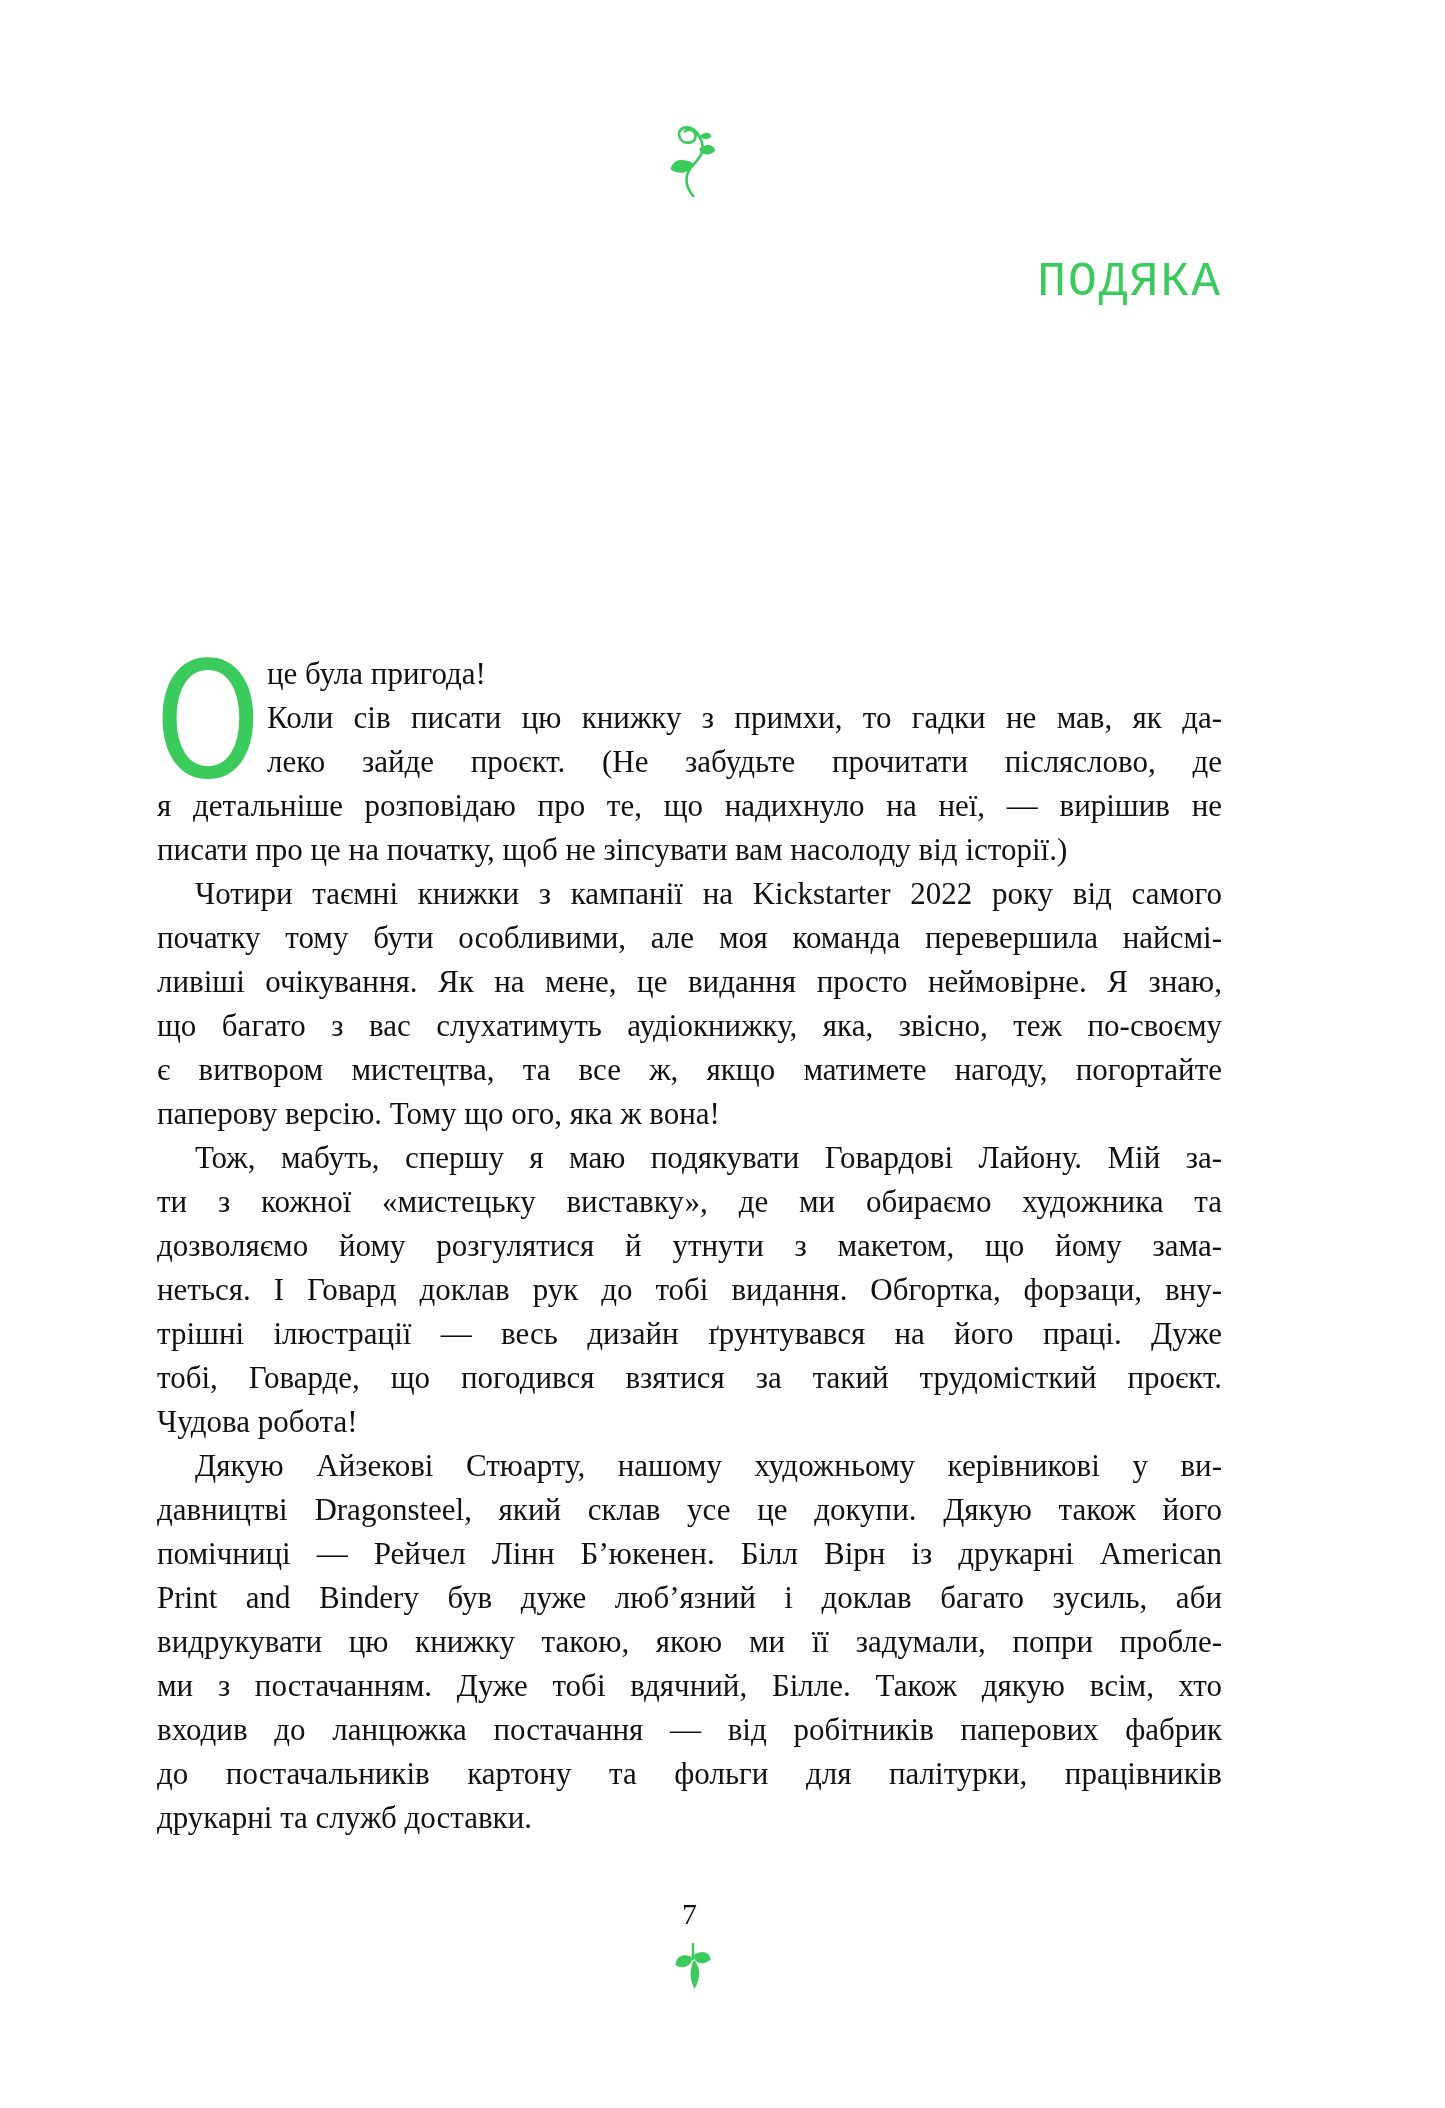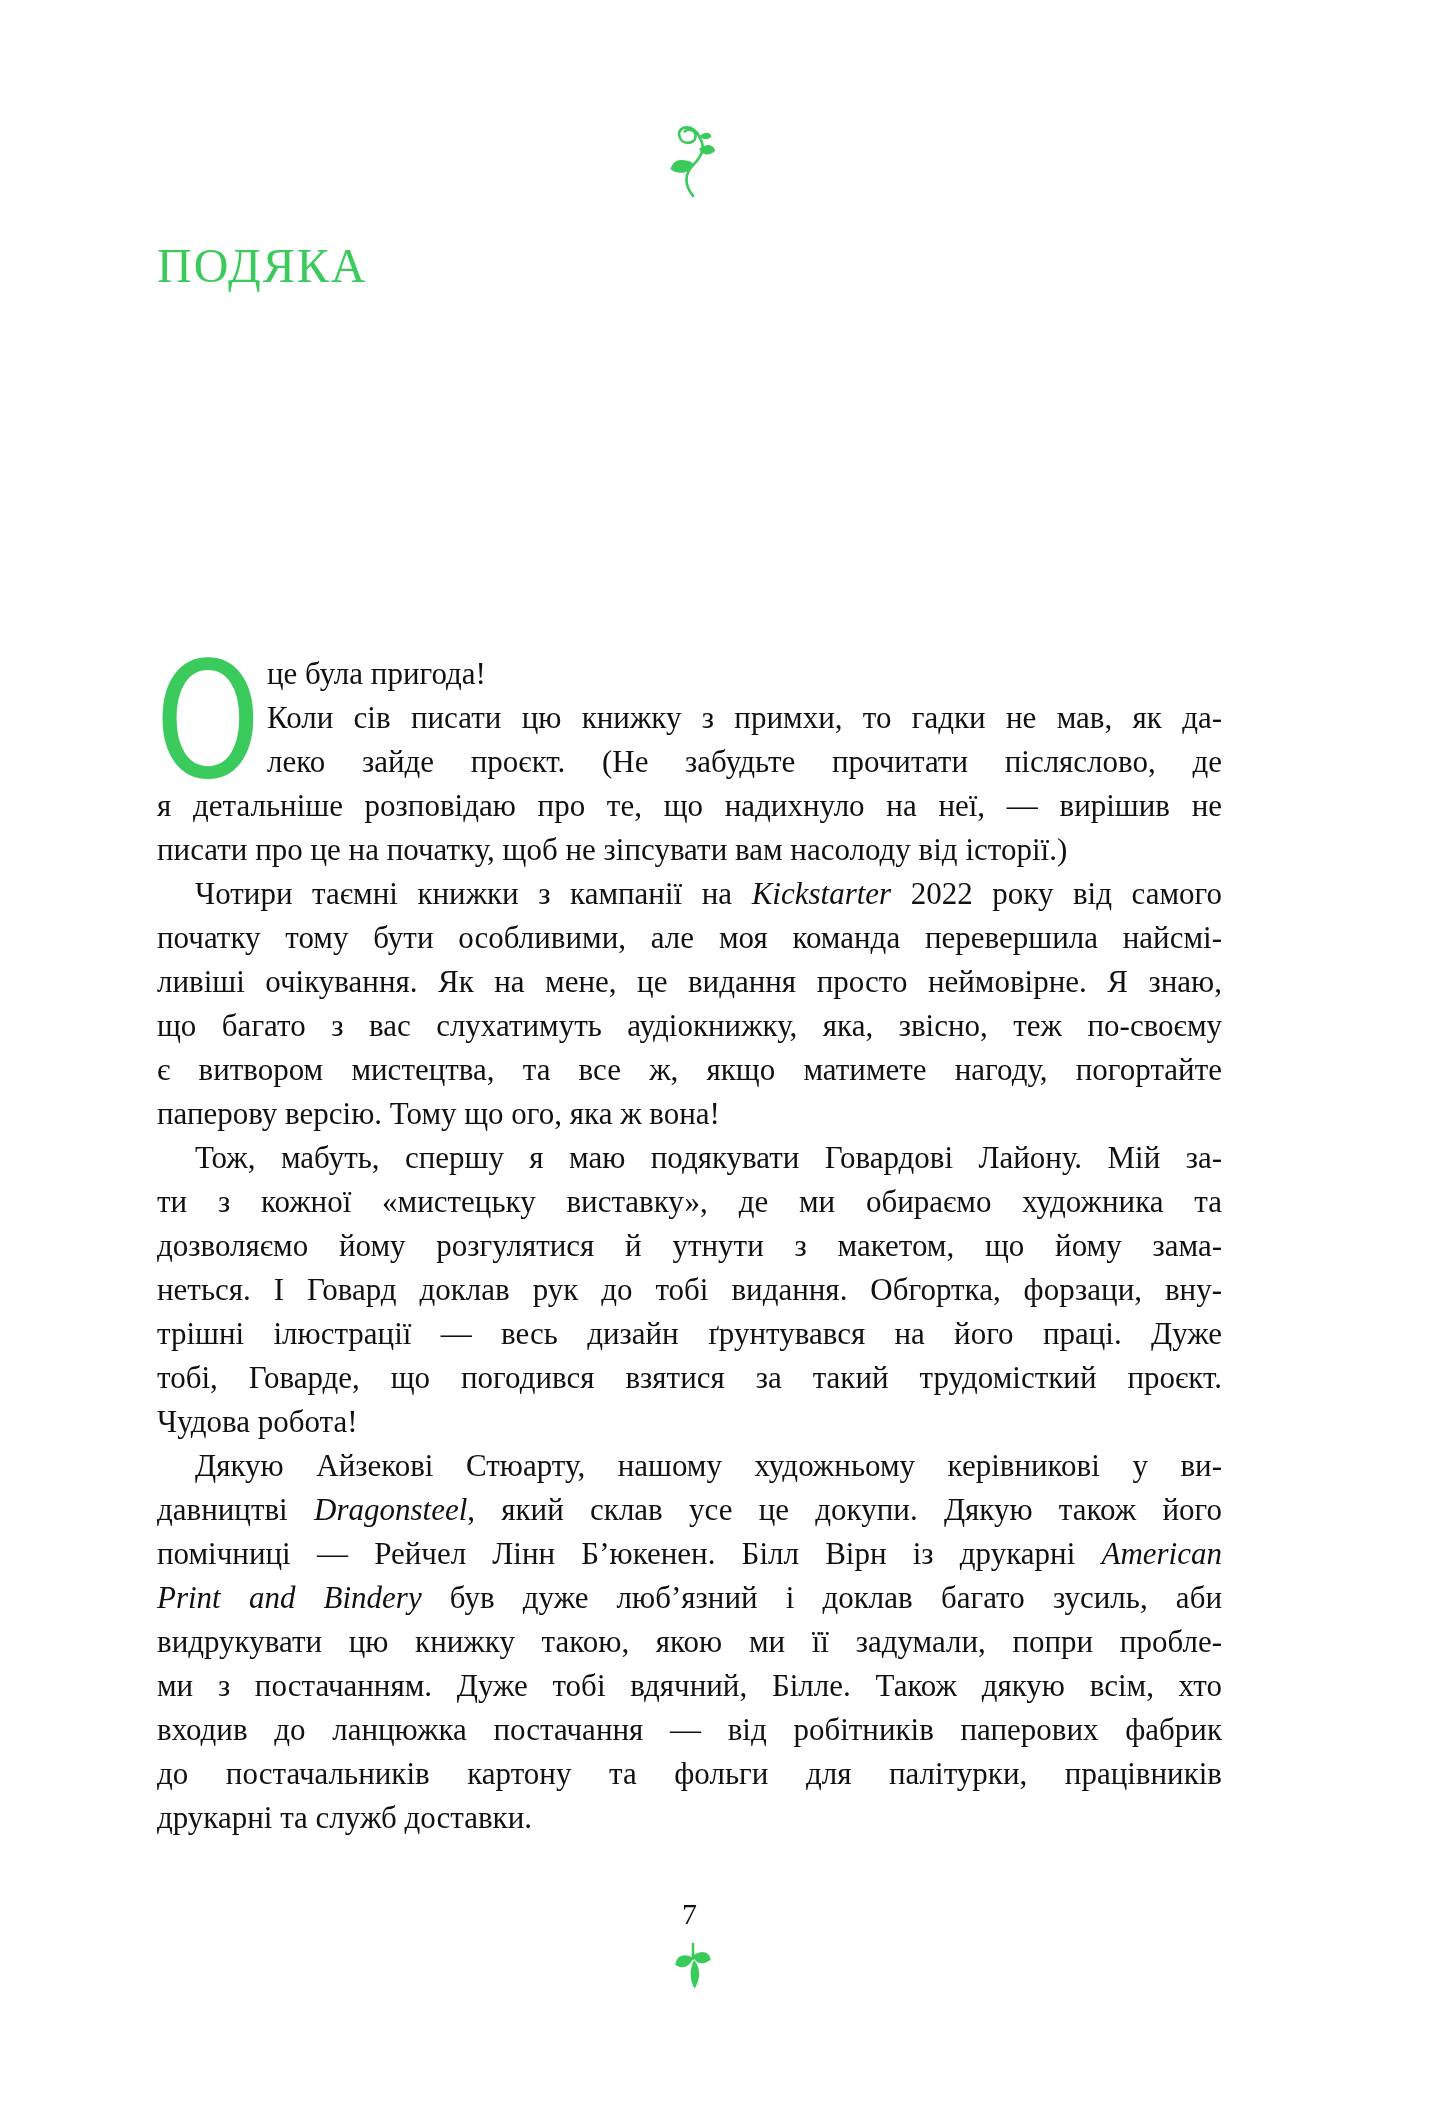--- a/index.html
+++ b/index.html
@@ -9,37 +9,38 @@
     background:#ffffff;
     margin:0 auto;
     font-family:"Liberation Serif", serif;
     color:#111111;
     overflow:hidden;
   }
   .ornament-top{position:absolute;left:668px;top:120px;width:48px;height:78px;}
   .ornament-bottom{position:absolute;left:674px;top:1941px;width:38px;height:54px;}
   .ornament-top svg,.ornament-bottom svg{display:block;width:100%;height:100%;}
   .title{
-    position:absolute;left:157px;top:240px;width:1065px;
-    text-align:left;
+    position:absolute;left:157px;top:256px;width:1065px;
+    text-align:right;
     font-size:48px;line-height:1.1;
     letter-spacing:2px;
     font-weight:400;
     color:var(--accent,#3bcb5d);
+    font-family:Liberation Mono, monospace;
   }
   .body-text{
     position:absolute;left:157px;top:652px;width:1065px;
     font-size:31px;line-height:44px;
   }
   .para{position:relative;}
   .line{text-align:justify;text-align-last:justify;}
   .line.no-just{text-align-last:left;}
   .line.beside-cap{padding-left:110px;}
   .para.indent .line:first-child{padding-left:38px;}
-  .it{font-style:italic;}
+  .it{}
   .drop-cap{
     position:absolute;left:-2px;top:-10px;
     font-family:"DejaVu Sans", sans-serif;
     font-size:160px;line-height:1;
     color:var(--accent,#3bcb5d);
     transform:scaleX(0.84);
     transform-origin:left top;
     user-select:none;
   }
   .page-number{

